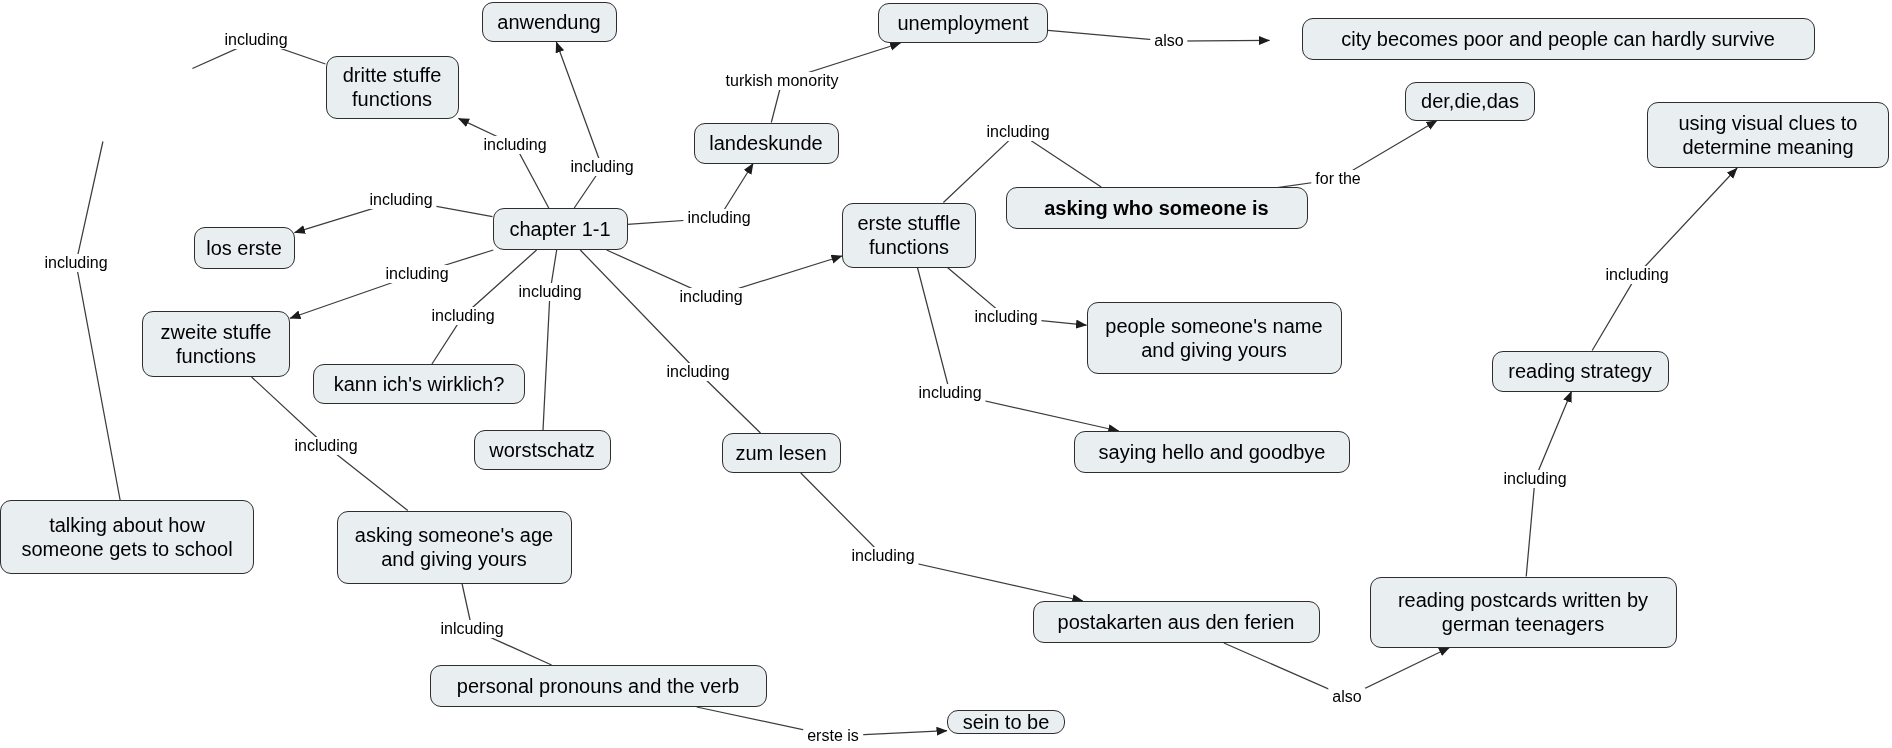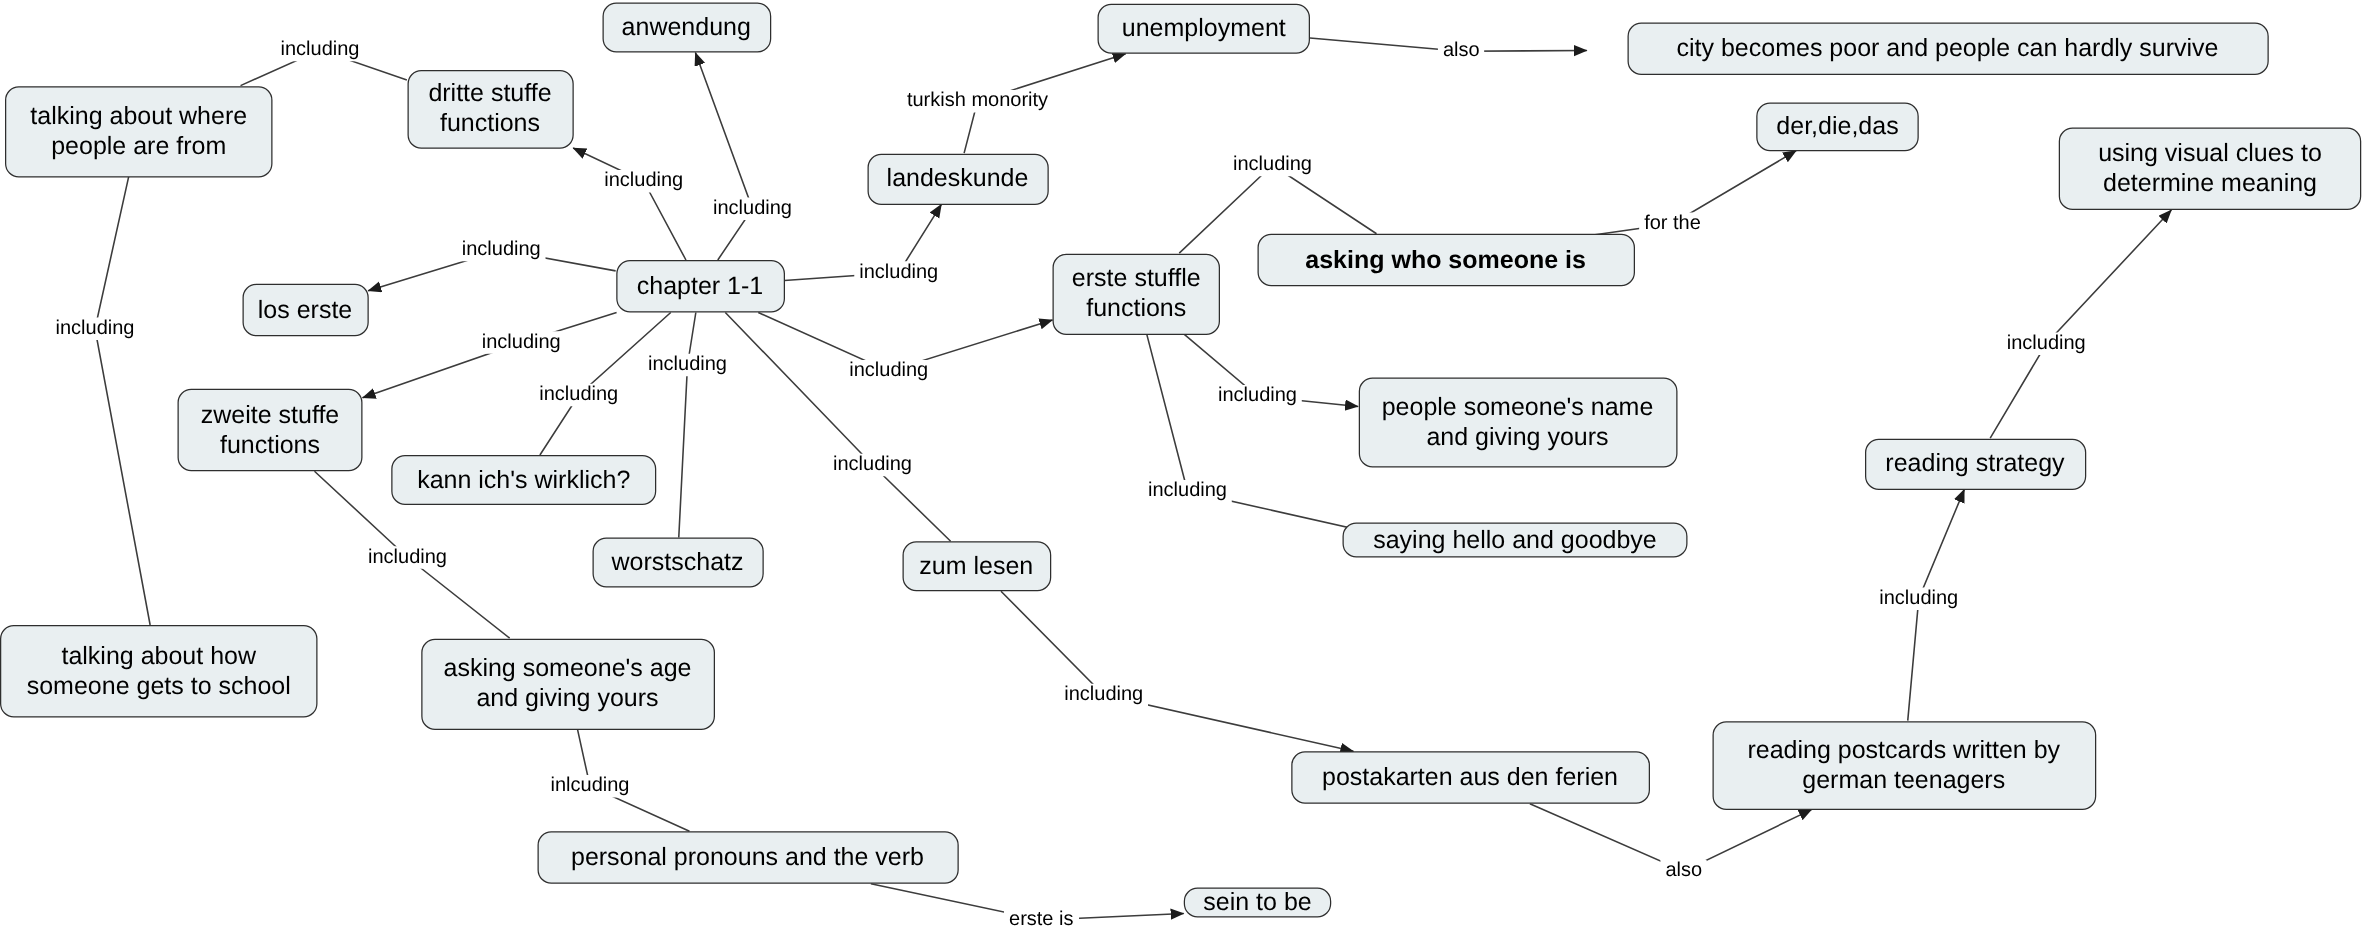--- a/index.html
+++ b/index.html
@@ -109,23 +109,20 @@
     <span class="edge-label" style="left: 950px; top: 393px;">including</span>
     <span class="edge-label" style="left: 698px; top: 372px;">including</span>
     <span class="edge-label" style="left: 76px; top: 263px;">including</span>
     <span class="edge-label" style="left: 326px; top: 446px;">including</span>
     <span class="edge-label" style="left: 472px; top: 629px;">inlcuding</span>
     <span class="edge-label" style="left: 833px; top: 736px;">erste is</span>
     <span class="edge-label" style="left: 883px; top: 556px;">including</span>
     <span class="edge-label" style="left: 1347px; top: 697px;">also</span>
     <span class="edge-label" style="left: 1535px; top: 479px;">including</span>
     <span class="edge-label" style="left: 1637px; top: 275px;">including</span>
-    <div class="node" style="left: 4px; top: 68.5px; width: 214px; height: 73px;">
-      <span>talking about where people are from</span>
-    </div>
     <div class="node" style="left: 325.5px; top: 55.5px; width: 133px; height: 63px;">
       <span>dritte stuffe functions</span>
     </div>
     <div class="node" style="left: 481.5px; top: 2px; width: 135px; height: 40px;">
       <span>anwendung</span>
     </div>
     <div class="node" style="left: 878px; top: 3px; width: 170px; height: 40px;">
       <span>unemployment</span>
     </div>
     <div class="node" style="left: 1269.5px; top: 18px; width: 513px; height: 42px; margin-left: 32px;">
@@ -163,21 +160,21 @@
     </div>
     <div class="node" style="left: 1491.5px; top: 350.5px; width: 177px; height: 41px;">
       <span>reading strategy</span>
     </div>
     <div class="node" style="left: 473.5px; top: 430px; width: 137px; height: 40px;">
       <span>worstschatz</span>
     </div>
     <div class="node" style="left: 721.5px; top: 433px; width: 119px; height: 40px;">
       <span>zum lesen</span>
     </div>
-    <div class="node" style="left: 1074px; top: 418px; width: 276px; height: 28px;">
+    <div class="node" style="left: 1074px; top: 431px; width: 276px; height: 42px;">
       <span>saying hello and goodbye</span>
     </div>
     <div class="node" style="left: 0px; top: 500px; width: 254px; height: 74px;">
       <span>talking about how someone gets to school</span>
     </div>
     <div class="node" style="left: 336.5px; top: 510.5px; width: 235px; height: 73px;">
       <span>asking someone's age and giving yours</span>
     </div>
     <div class="node" style="left: 1032.5px; top: 601px; width: 287px; height: 42px;">
       <span>postakarten aus den ferien</span>

